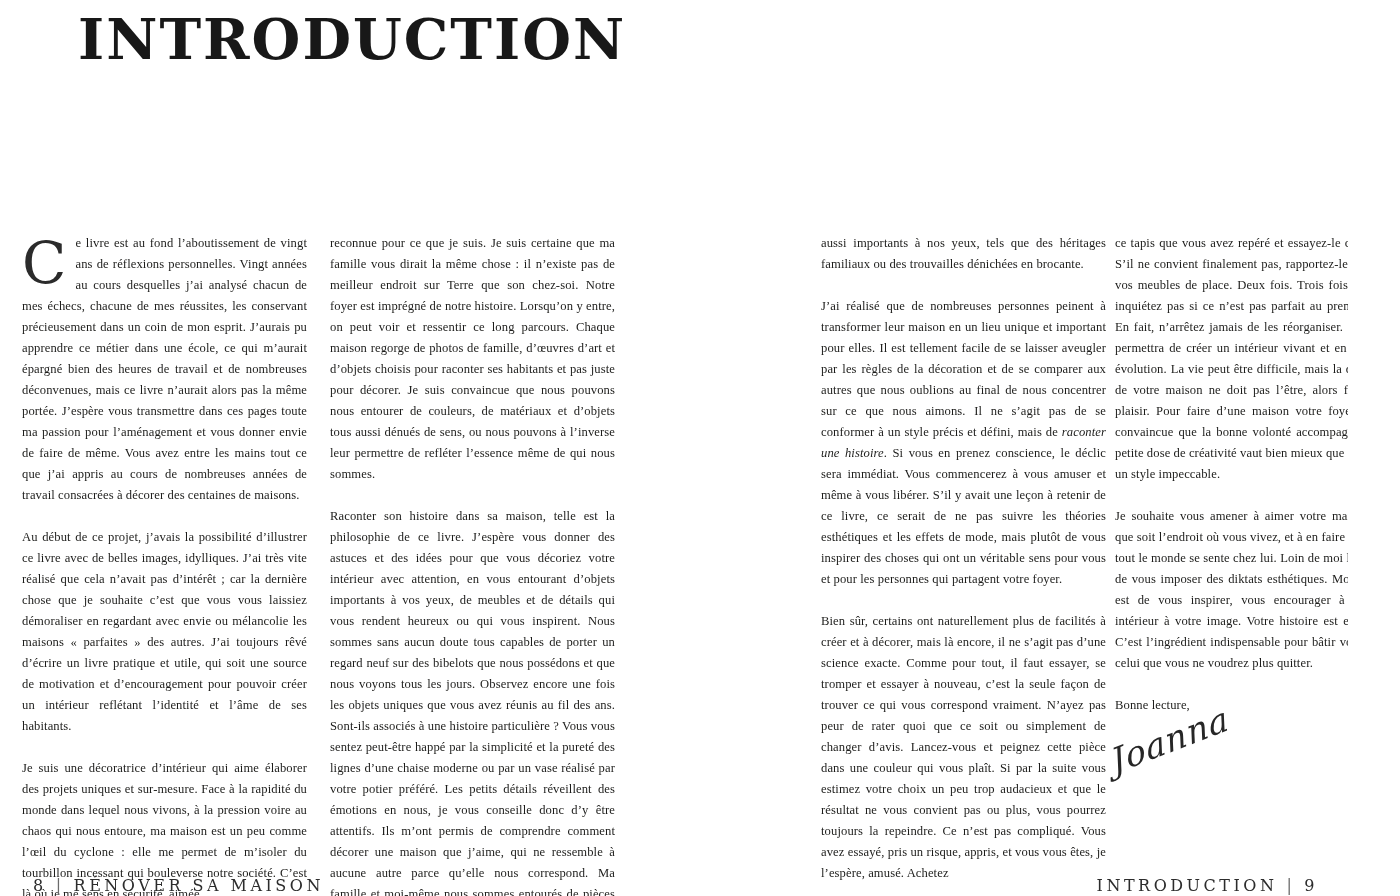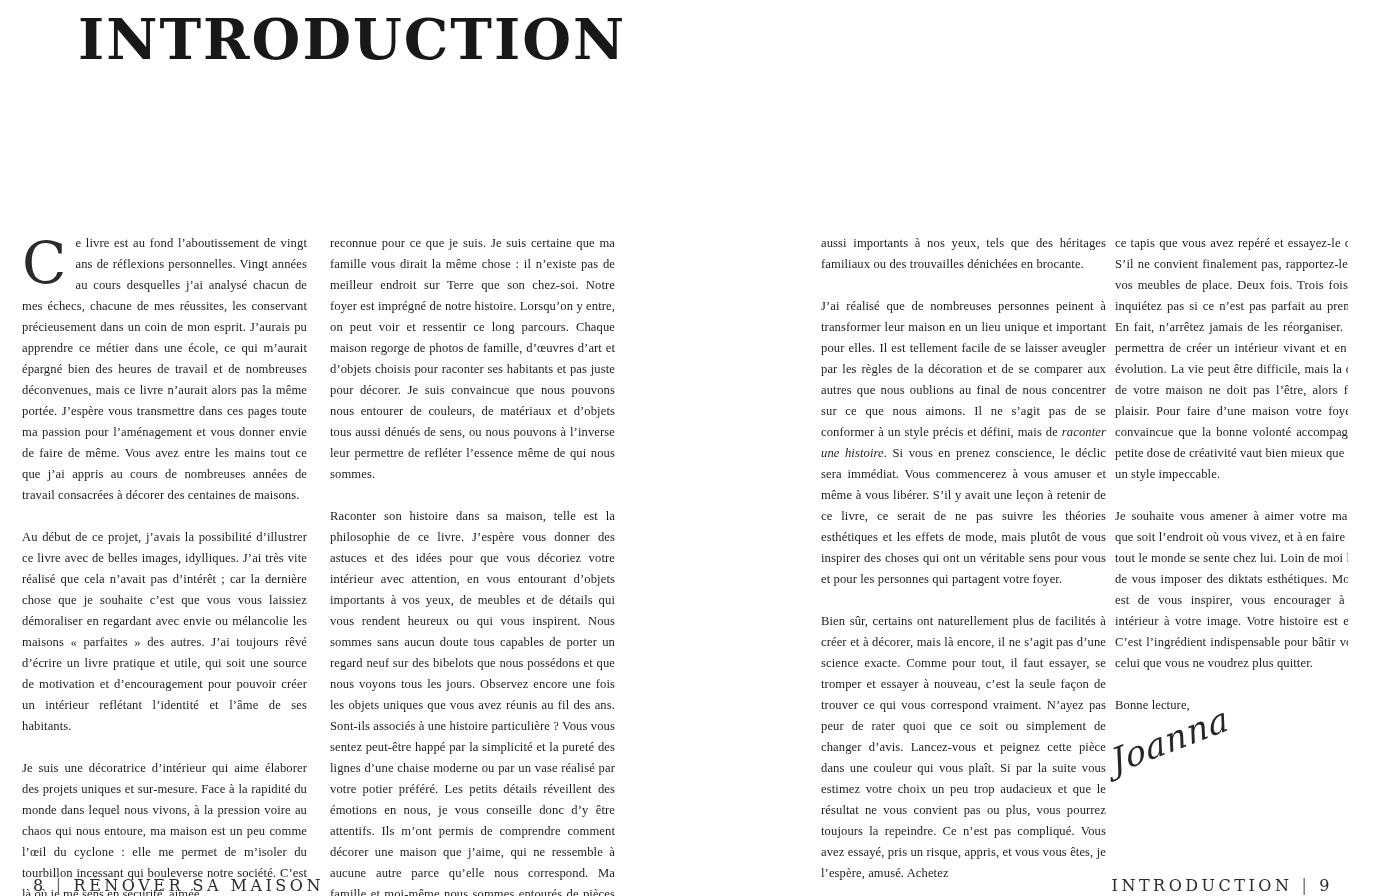--- a/index.html
+++ b/index.html
@@ -68,21 +68,21 @@
   .footer {
     position: absolute;
     top: 876px;
     font-family: "DejaVu Serif", serif;
     font-size: 16px;
     letter-spacing: 3.5px;
     color: #2c2c2c;
     white-space: nowrap;
   }
   #footer-left { left: 33px; }
-  #footer-right { right: 15px; }
+  #footer-right { right: 30px; }
   .footer .sep { margin: 0 9px; color: #6b6b6b; }
 </style>
 </head>
 <body>
 
 <div class="spread">
 
   <h1 class="page-title">INTRODUCTION</h1>
 
   <div class="col" id="col1">

